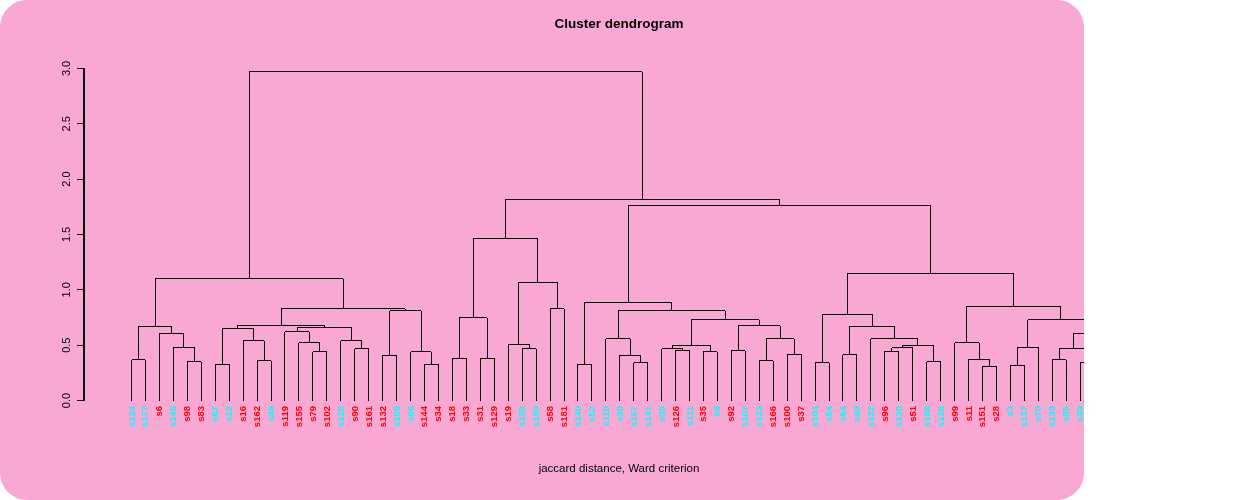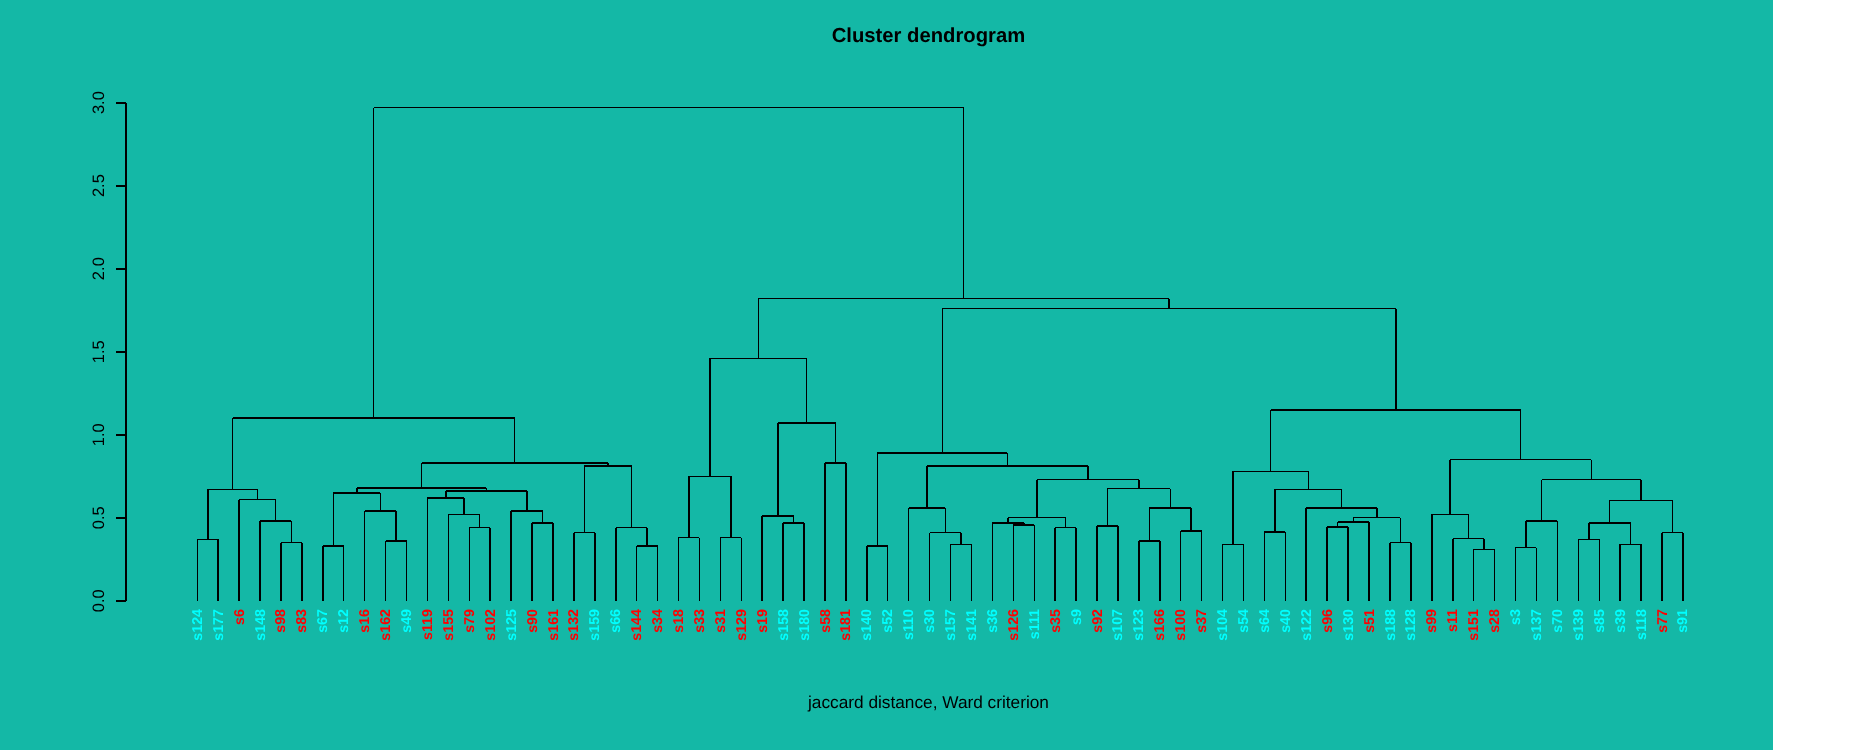--- a/index.html
+++ b/index.html
@@ -3,24 +3,25 @@
 <meta charset="utf-8">
 <style>
   html, body {
     margin: 0;
     padding: 0;
     background: #ffffff;
     font-family: "Liberation Sans", sans-serif;
   }
   #stage {
     position: relative;
-    width: 1182px;
+    width: 1084px;
     height: 500px;
-    background: #14b8a6;
+    background: #f9a8d4;
     overflow: hidden;
+    border-radius: 27px;
   }
   svg { display: block; }
   .title-text {
     font-family: "Liberation Sans", sans-serif;
     font-size: 13.5px;
     font-weight: bold;
     fill: #000000;
   }
   .caption-text {
     font-family: "Liberation Sans", sans-serif;

